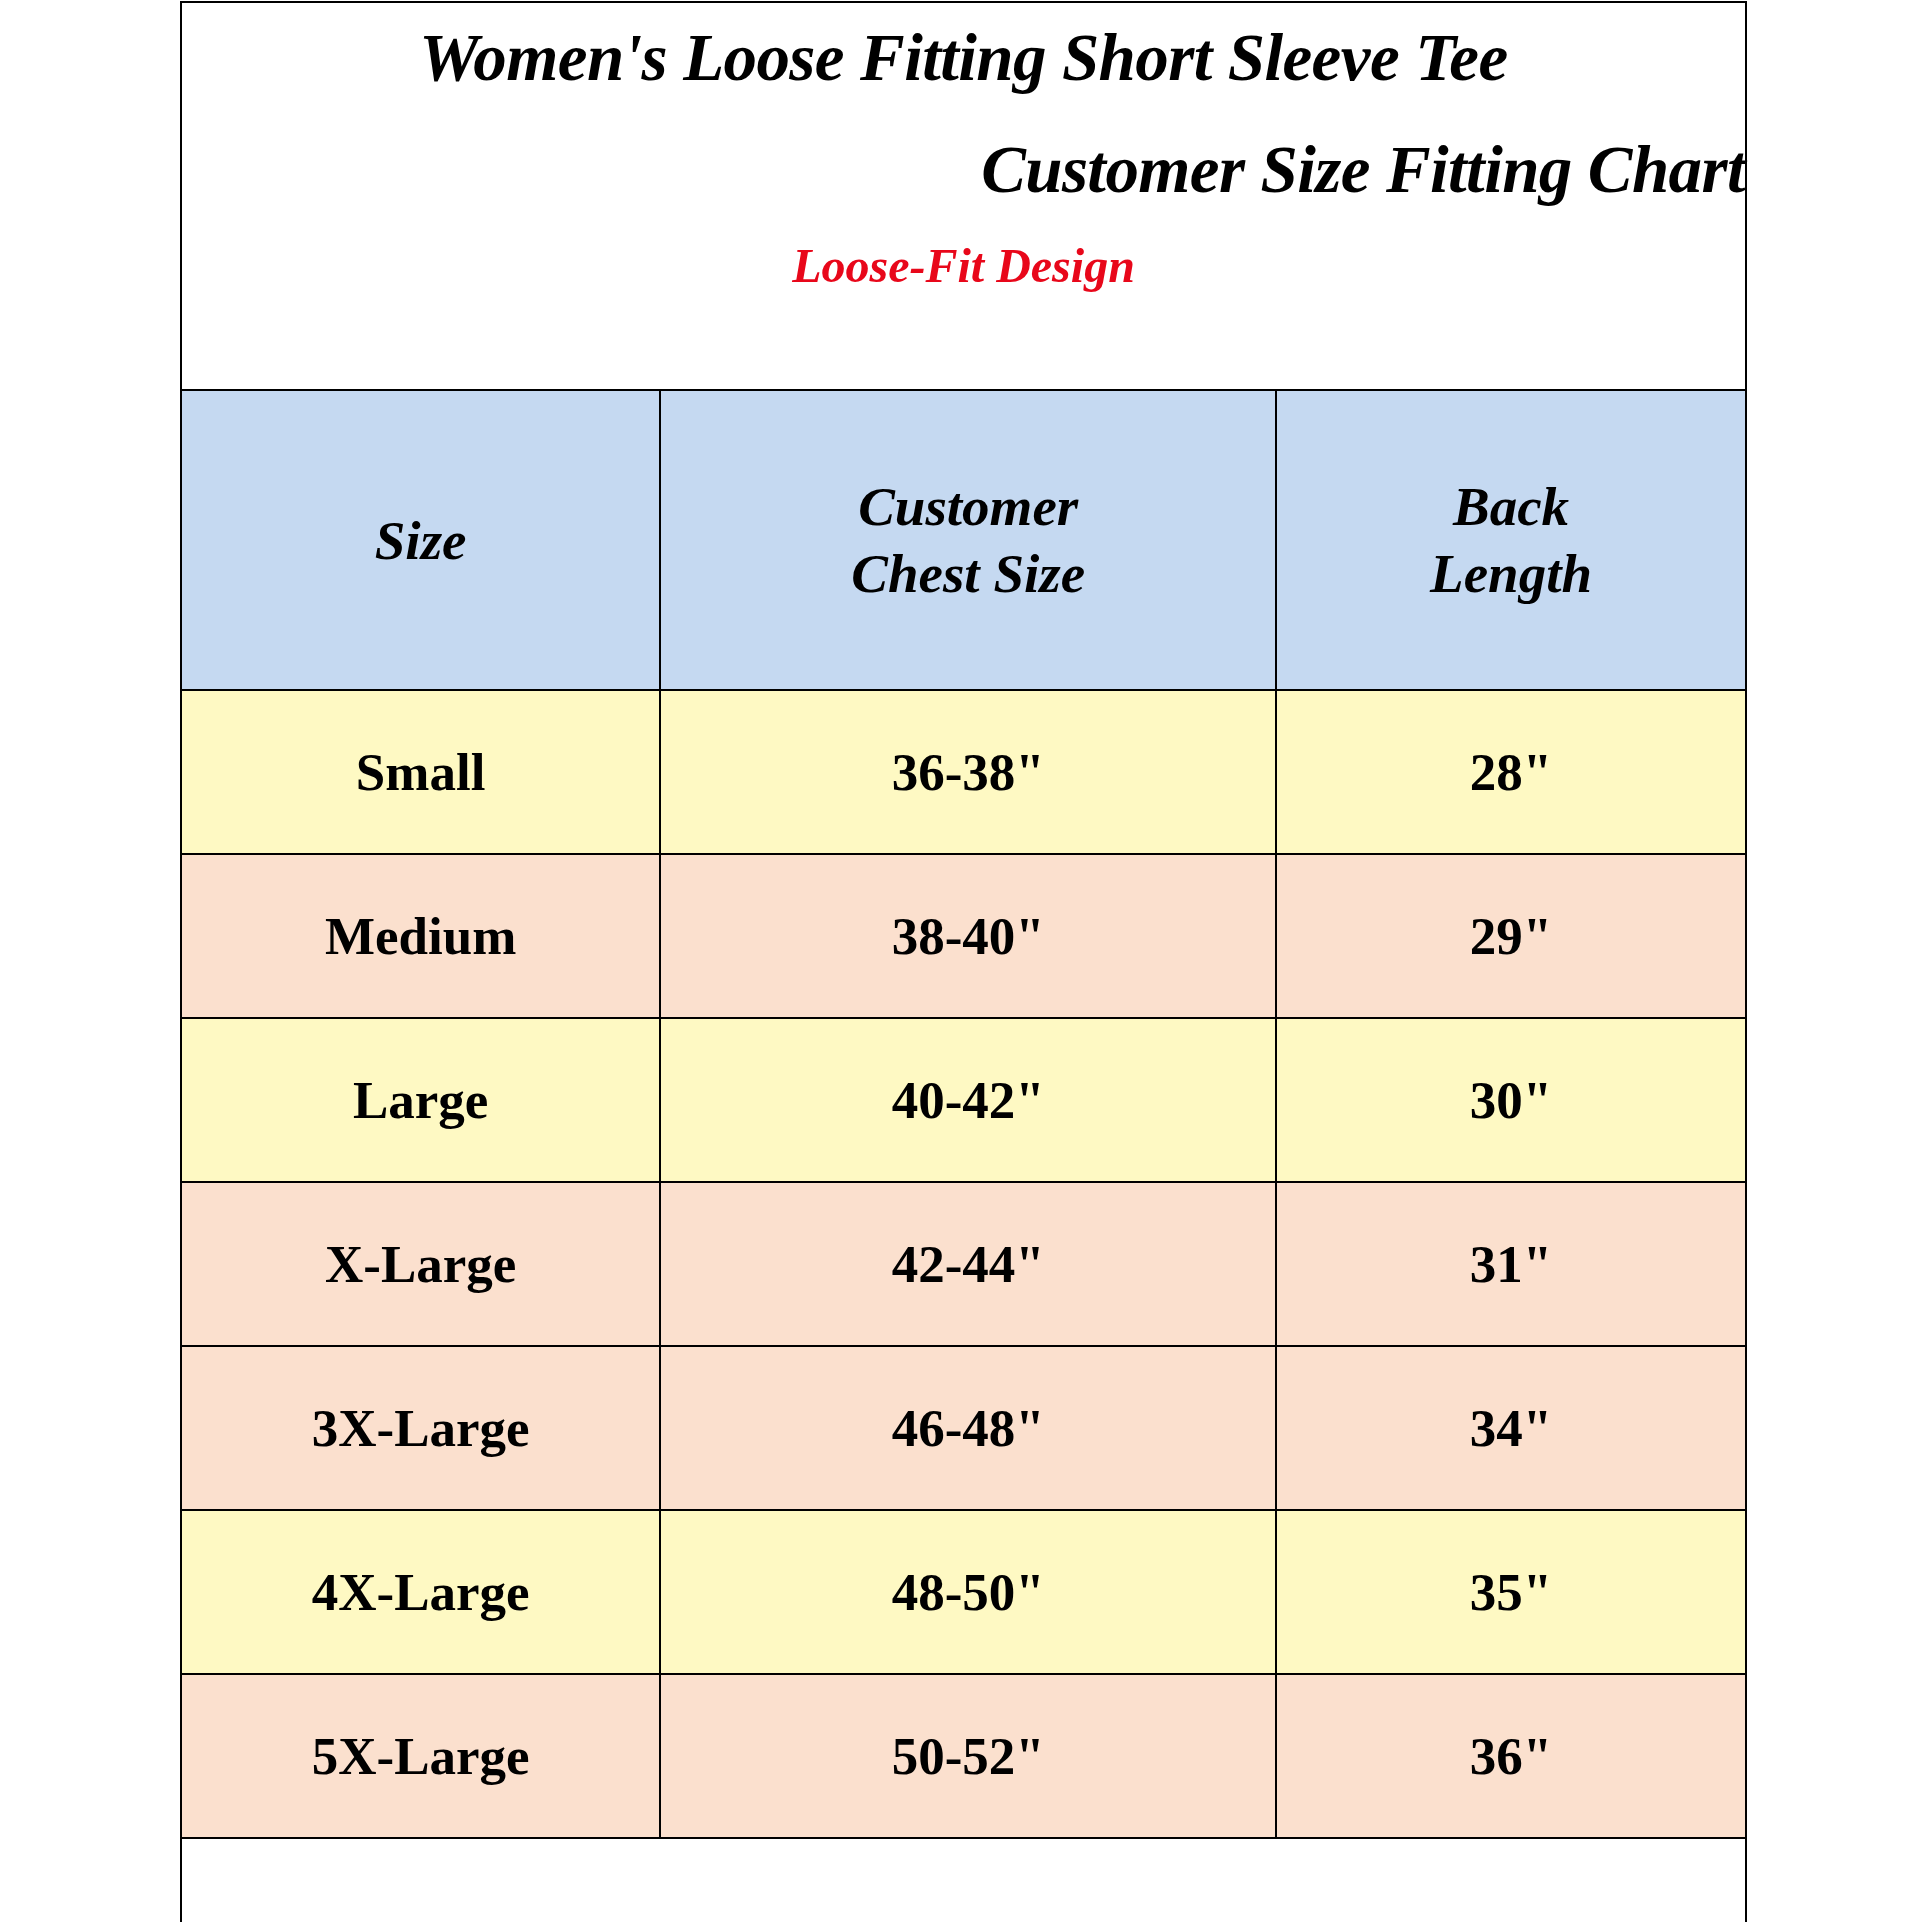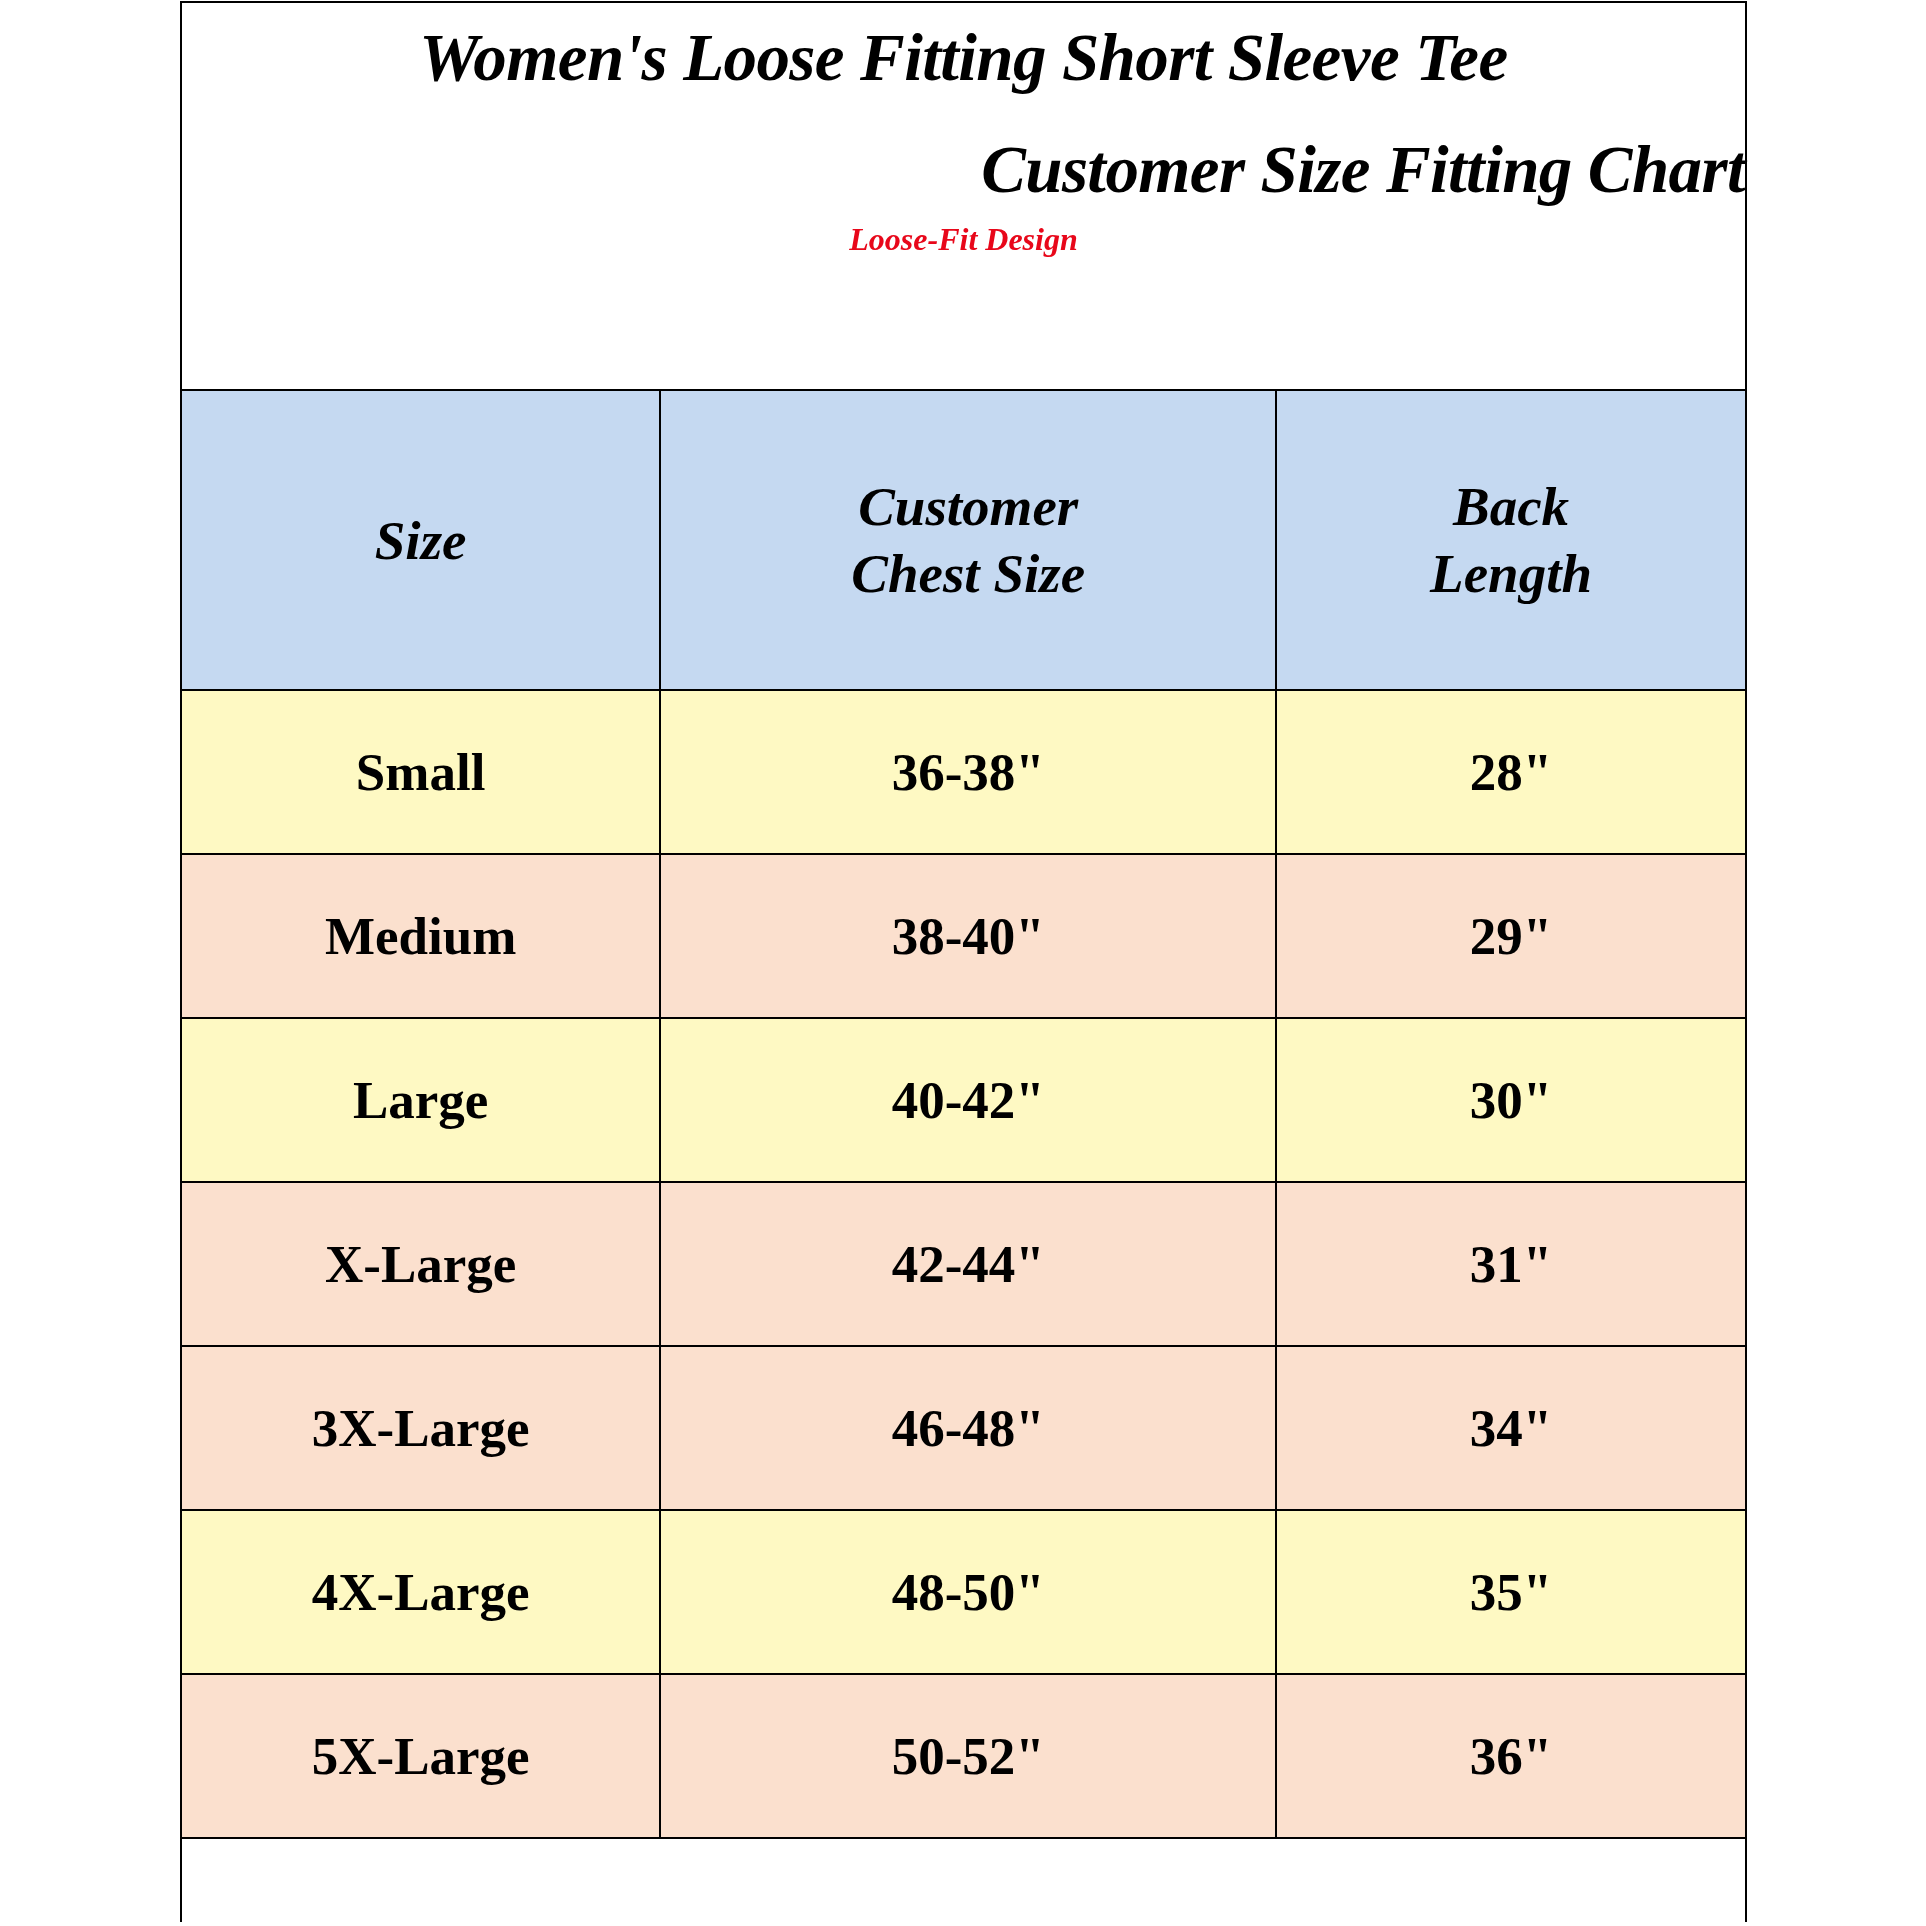--- a/index.html
+++ b/index.html
@@ -55,23 +55,24 @@
     letter-spacing: -0.6px;
     color: #000000;
   }
 
   .title-line.second {
     margin-top: 27px;
     text-align: right;
   }
 
   .subtitle {
+    margin-top: 26px;
     font-weight: bold;
     font-style: italic;
-    font-size: 32px;
+    font-size: 48px;
     line-height: 55px;
     color: #e8071a;
   }
 
   
   table.size-table {
     width: 100%;
     border-collapse: collapse;
     table-layout: fixed;
   }

